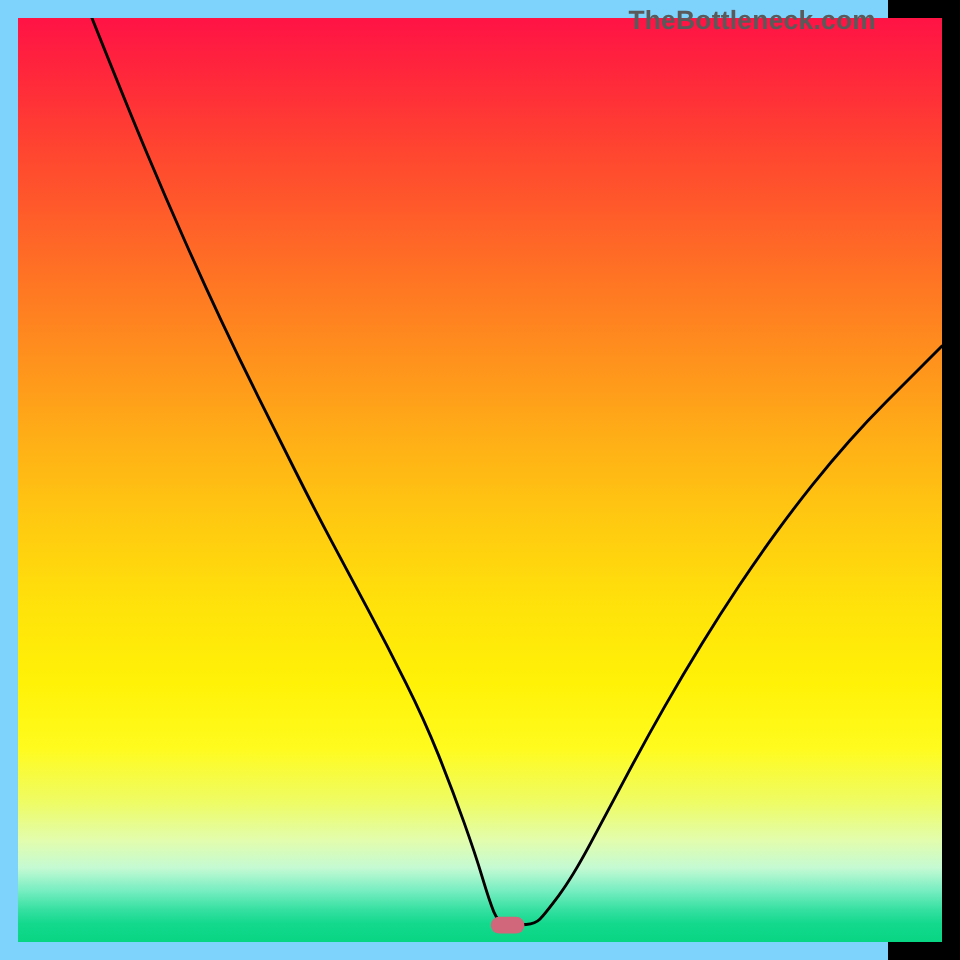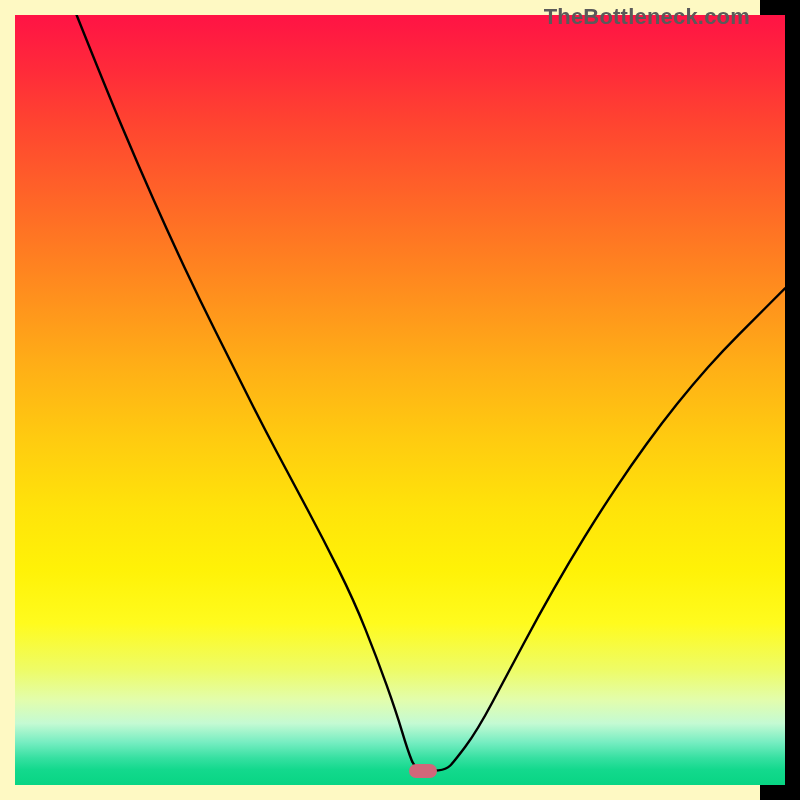--- a/index.html
+++ b/index.html
@@ -8,22 +8,21 @@
     width: 800px;
     height: 800px;
     background: #000;
     overflow: hidden;
     font-family: Arial, Helvetica, sans-serif;
   }
   .frame {
     position: relative;
     width: 740px;
     height: 800px;
-    background: #fef9c3;
-    padding-left: 20px;
+    background: #7dd3fc;
   }
   .watermark {
     position: absolute;
     top: 4px;
     right: 10px;
     color: #5a5a5a;
     font-size: 22px;
     font-weight: 600;
     letter-spacing: 0.2px;
     z-index: 20;

